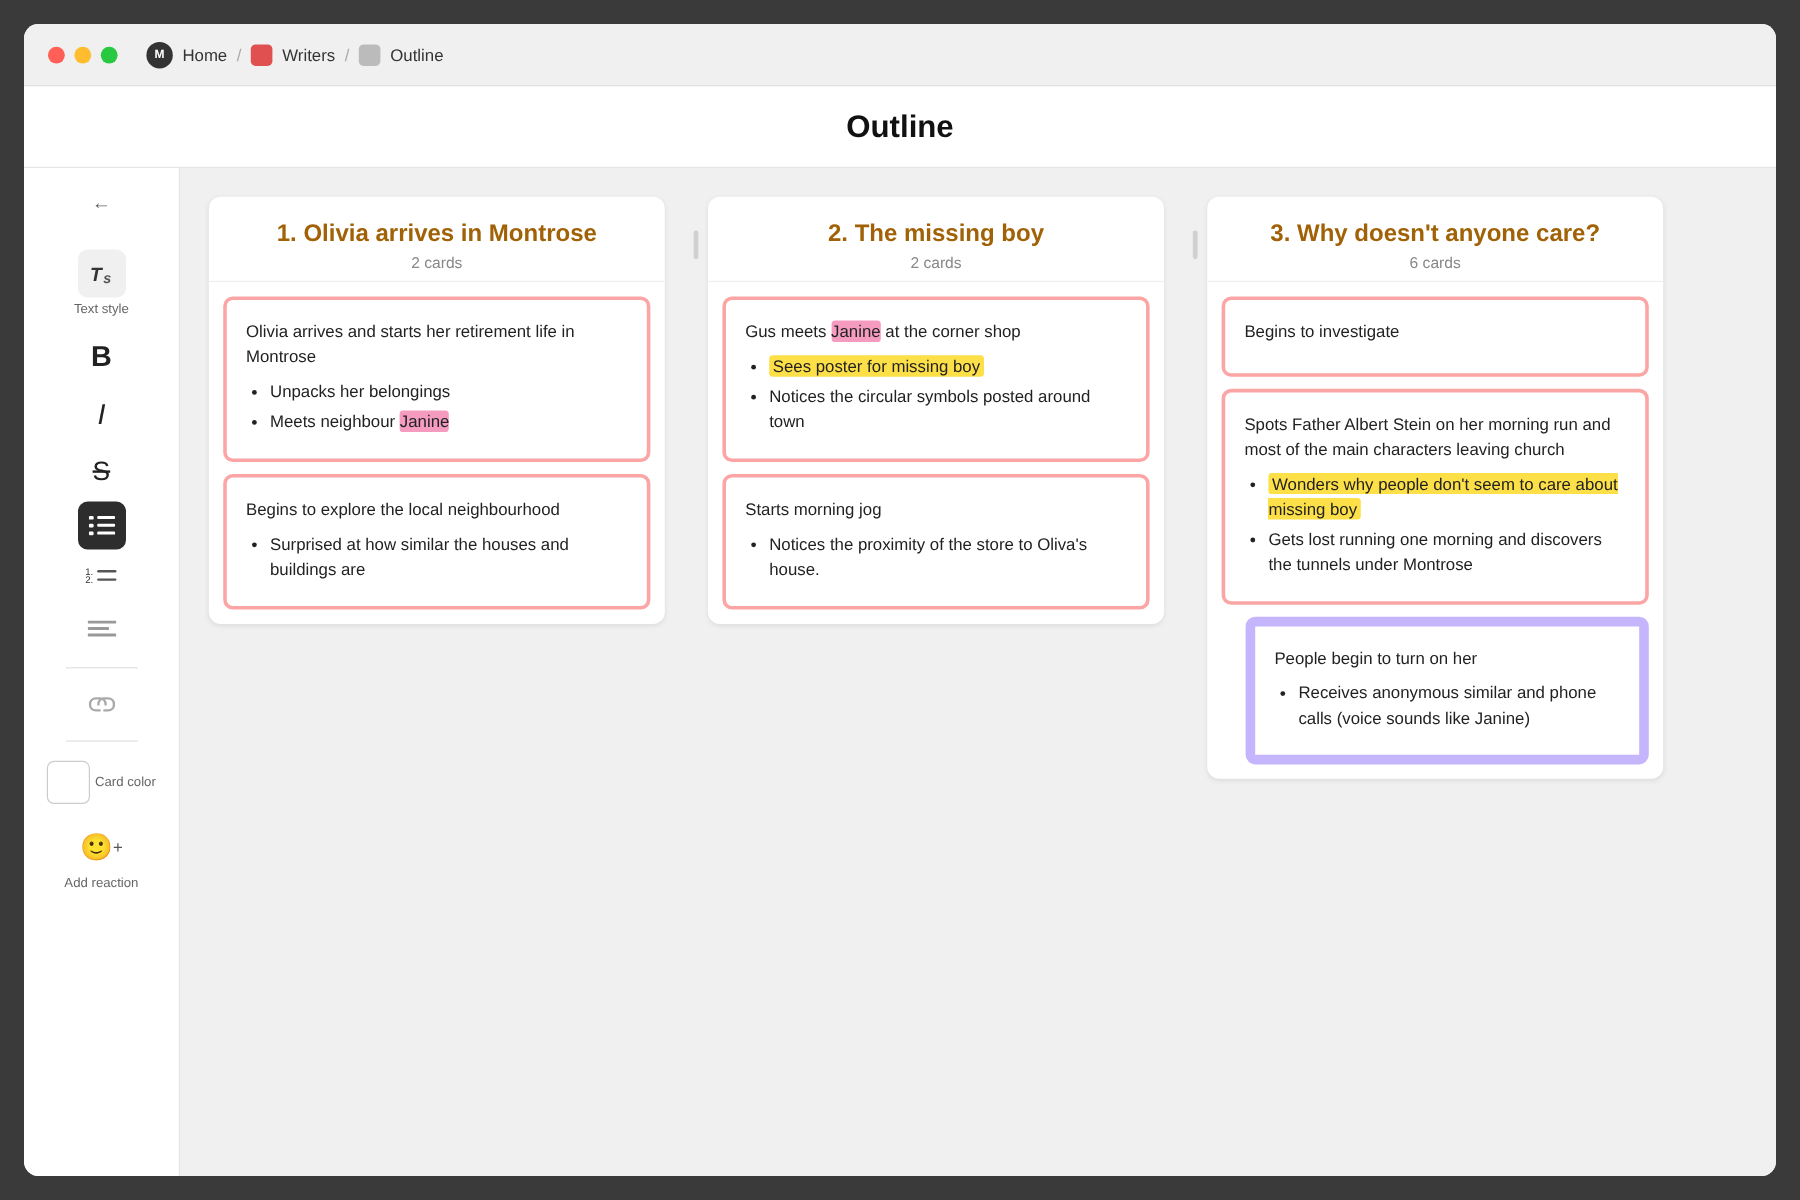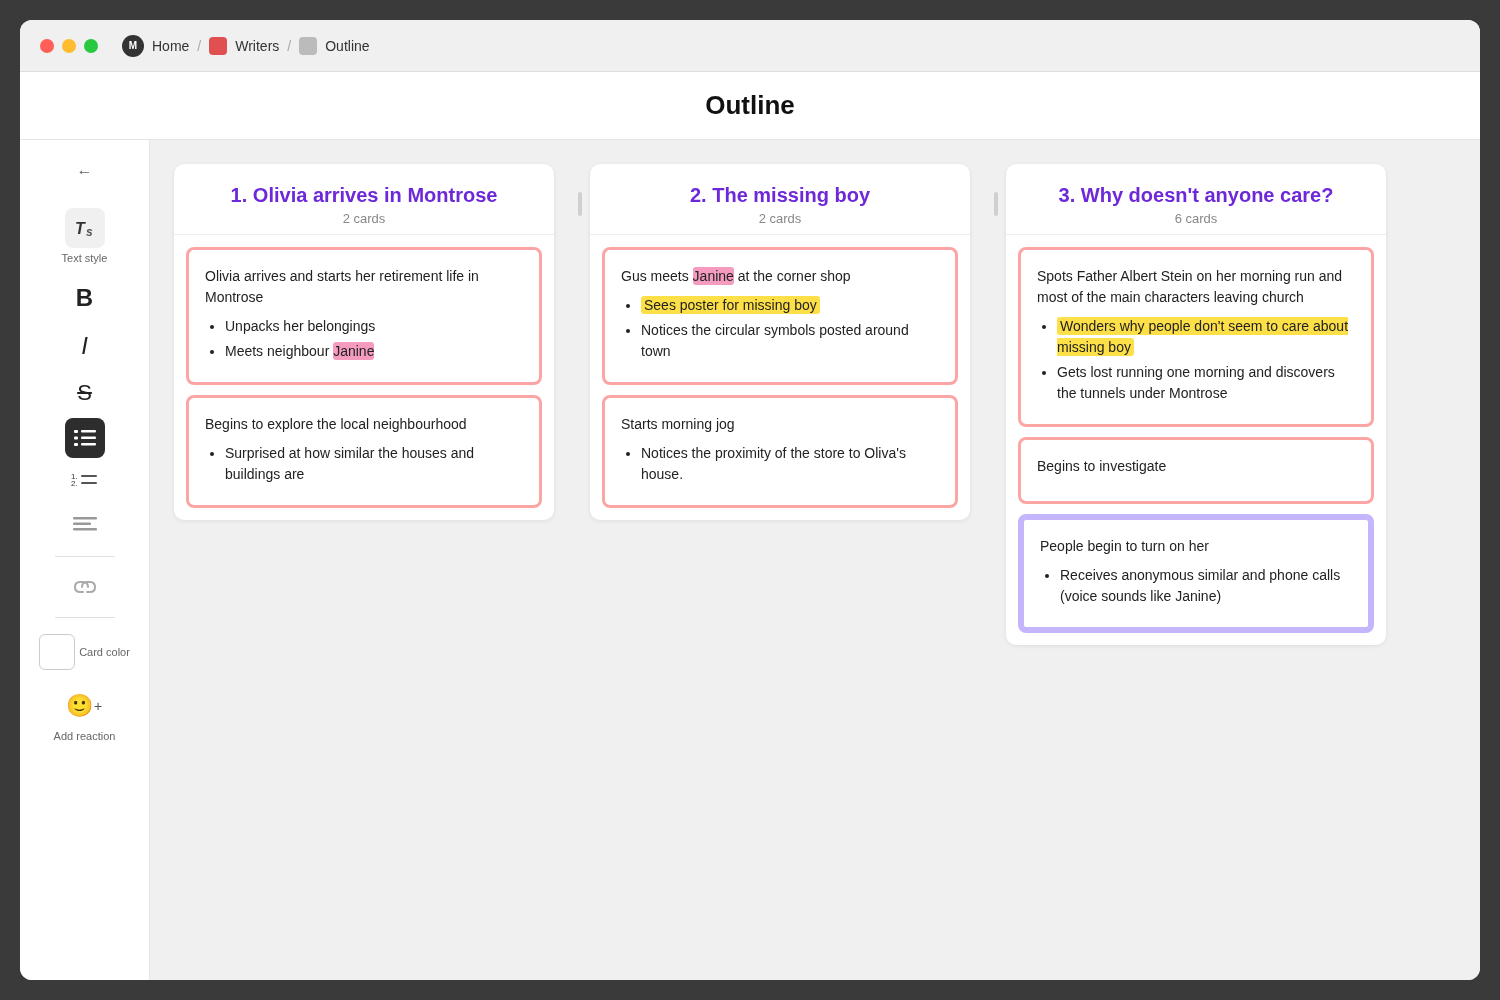--- a/index.html
+++ b/index.html
@@ -49,26 +49,26 @@
     .sidebar-reaction { display: flex; flex-direction: column; align-items: center; gap: 4px; cursor: pointer; padding: 6px; }
     .reaction-icon { width: 40px; height: 40px; display: flex; align-items: center; justify-content: center; font-size: 22px; }
 
     
     .content { flex: 1; overflow-x: auto; overflow-y: auto; background: #f0f0f0; padding: 24px; display: flex; gap: 0; }
 
     
     .columns-wrapper { display: flex; gap: 0; align-items: flex-start; }
     .column { width: 380px; min-width: 380px; background: white; border-radius: 10px; overflow: hidden; box-shadow: 0 1px 4px rgba(0,0,0,0.08); margin-right: 16px; }
     .column-header { padding: 20px 20px 8px; text-align: center; border-bottom: 1px solid #eee; }
-    .column-title { font-size: 20px; font-weight: 700; color: #6d28d9; }
+    .column-title { font-size: 20px; font-weight: 700; color: #a16207; }
     .column-count { font-size: 13px; color: #888; margin-top: 4px; }
 
     .column-body { padding: 12px; display: flex; flex-direction: column; gap: 10px; }
     .card { background: white; border: 3px solid #fca5a5; border-radius: 8px; padding: 16px; font-size: 14px; color: #222; line-height: 1.5; }
-    .card.selected { border: 6px solid #c4b5fd; }
+    .card.selected { border: 8px solid #c4b5fd; margin-left: 20px; }
     .card p { margin-bottom: 8px; }
     .card ul { padding-left: 20px; }
     .card ul li { margin-bottom: 4px; }
     .highlight-pink { background: #f59bc0; padding: 1px 0; border-radius: 3px; }
     .highlight-yellow { background: #fde047; padding: 1px 3px; border-radius: 3px; }
 
     .col-sep { width: 20px; display: flex; align-items: flex-start; padding-top: 28px; }
     .col-sep-line { width: 4px; height: 24px; background: #d0d0d0; border-radius: 2px; margin: 0 auto; }
   </style>
 </head>
@@ -224,29 +224,29 @@
             <div class="col-sep-line"></div>
           </div>
 
         <div class="column">
           <div class="column-header">
             <div class="column-title">3. Why doesn't anyone care?</div>
             <div class="column-count">6 cards</div>
           </div>
           <div class="column-body">
             <div class="card">
+              <p>Begins to investigate</p>
+            </div>
+            <div class="card">
               <p>Spots Father Albert Stein on her morning run and most of the main characters leaving church</p>
               <ul>
                 <li><span class="highlight-yellow">Wonders why people don't seem to care about missing boy</span></li>
                 <li>Gets lost running one morning and discovers the tunnels under Montrose</li>
               </ul>
             </div>
-            <div class="card">
-              <p>Begins to investigate</p>
-            </div>
             <div class="card selected">
               <p>People begin to turn on her</p>
               <ul>
                 <li>Receives anonymous similar and phone calls (voice sounds like Janine)</li>
               </ul>
             </div>
           </div>
         </div>
 
       </div>

